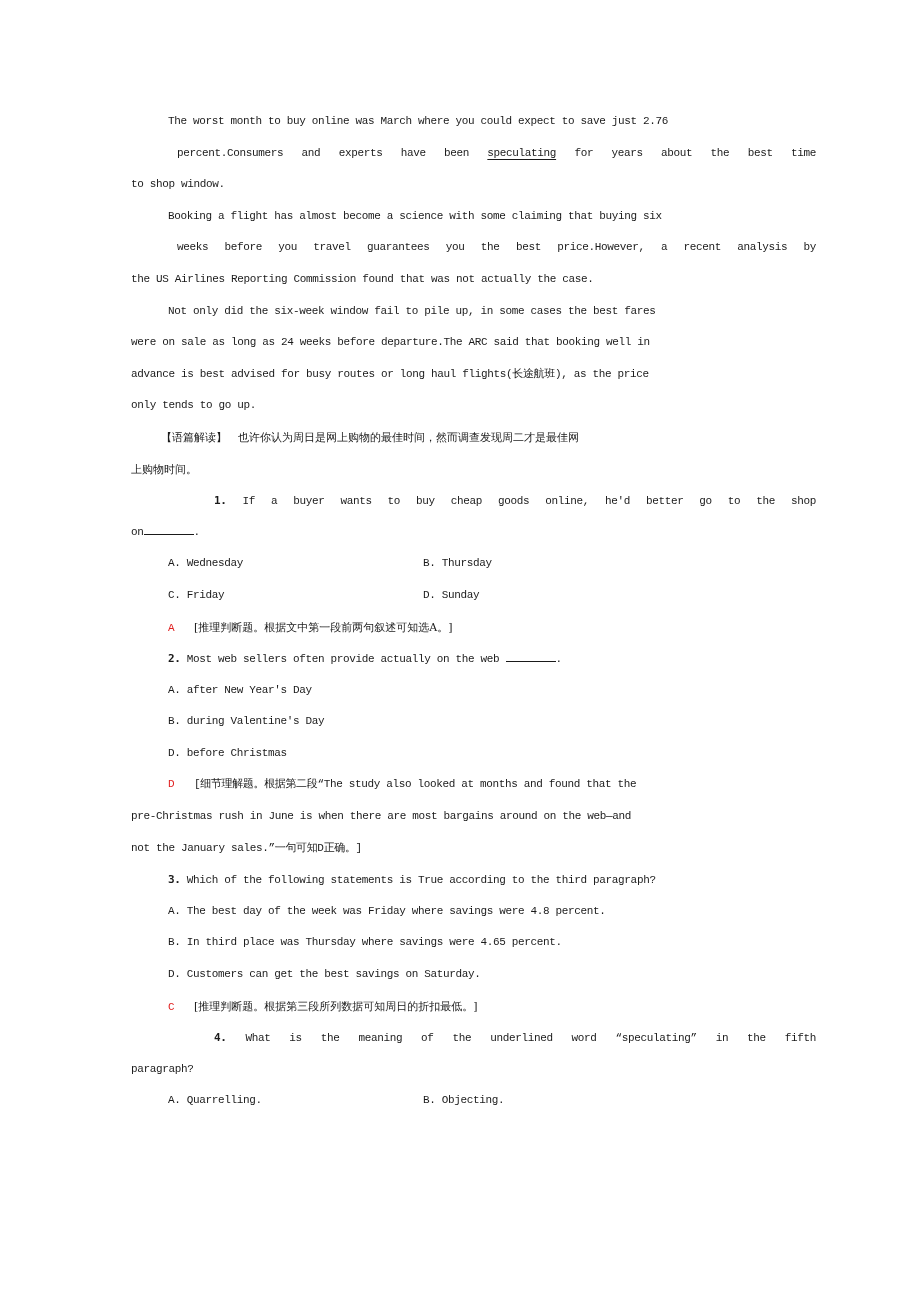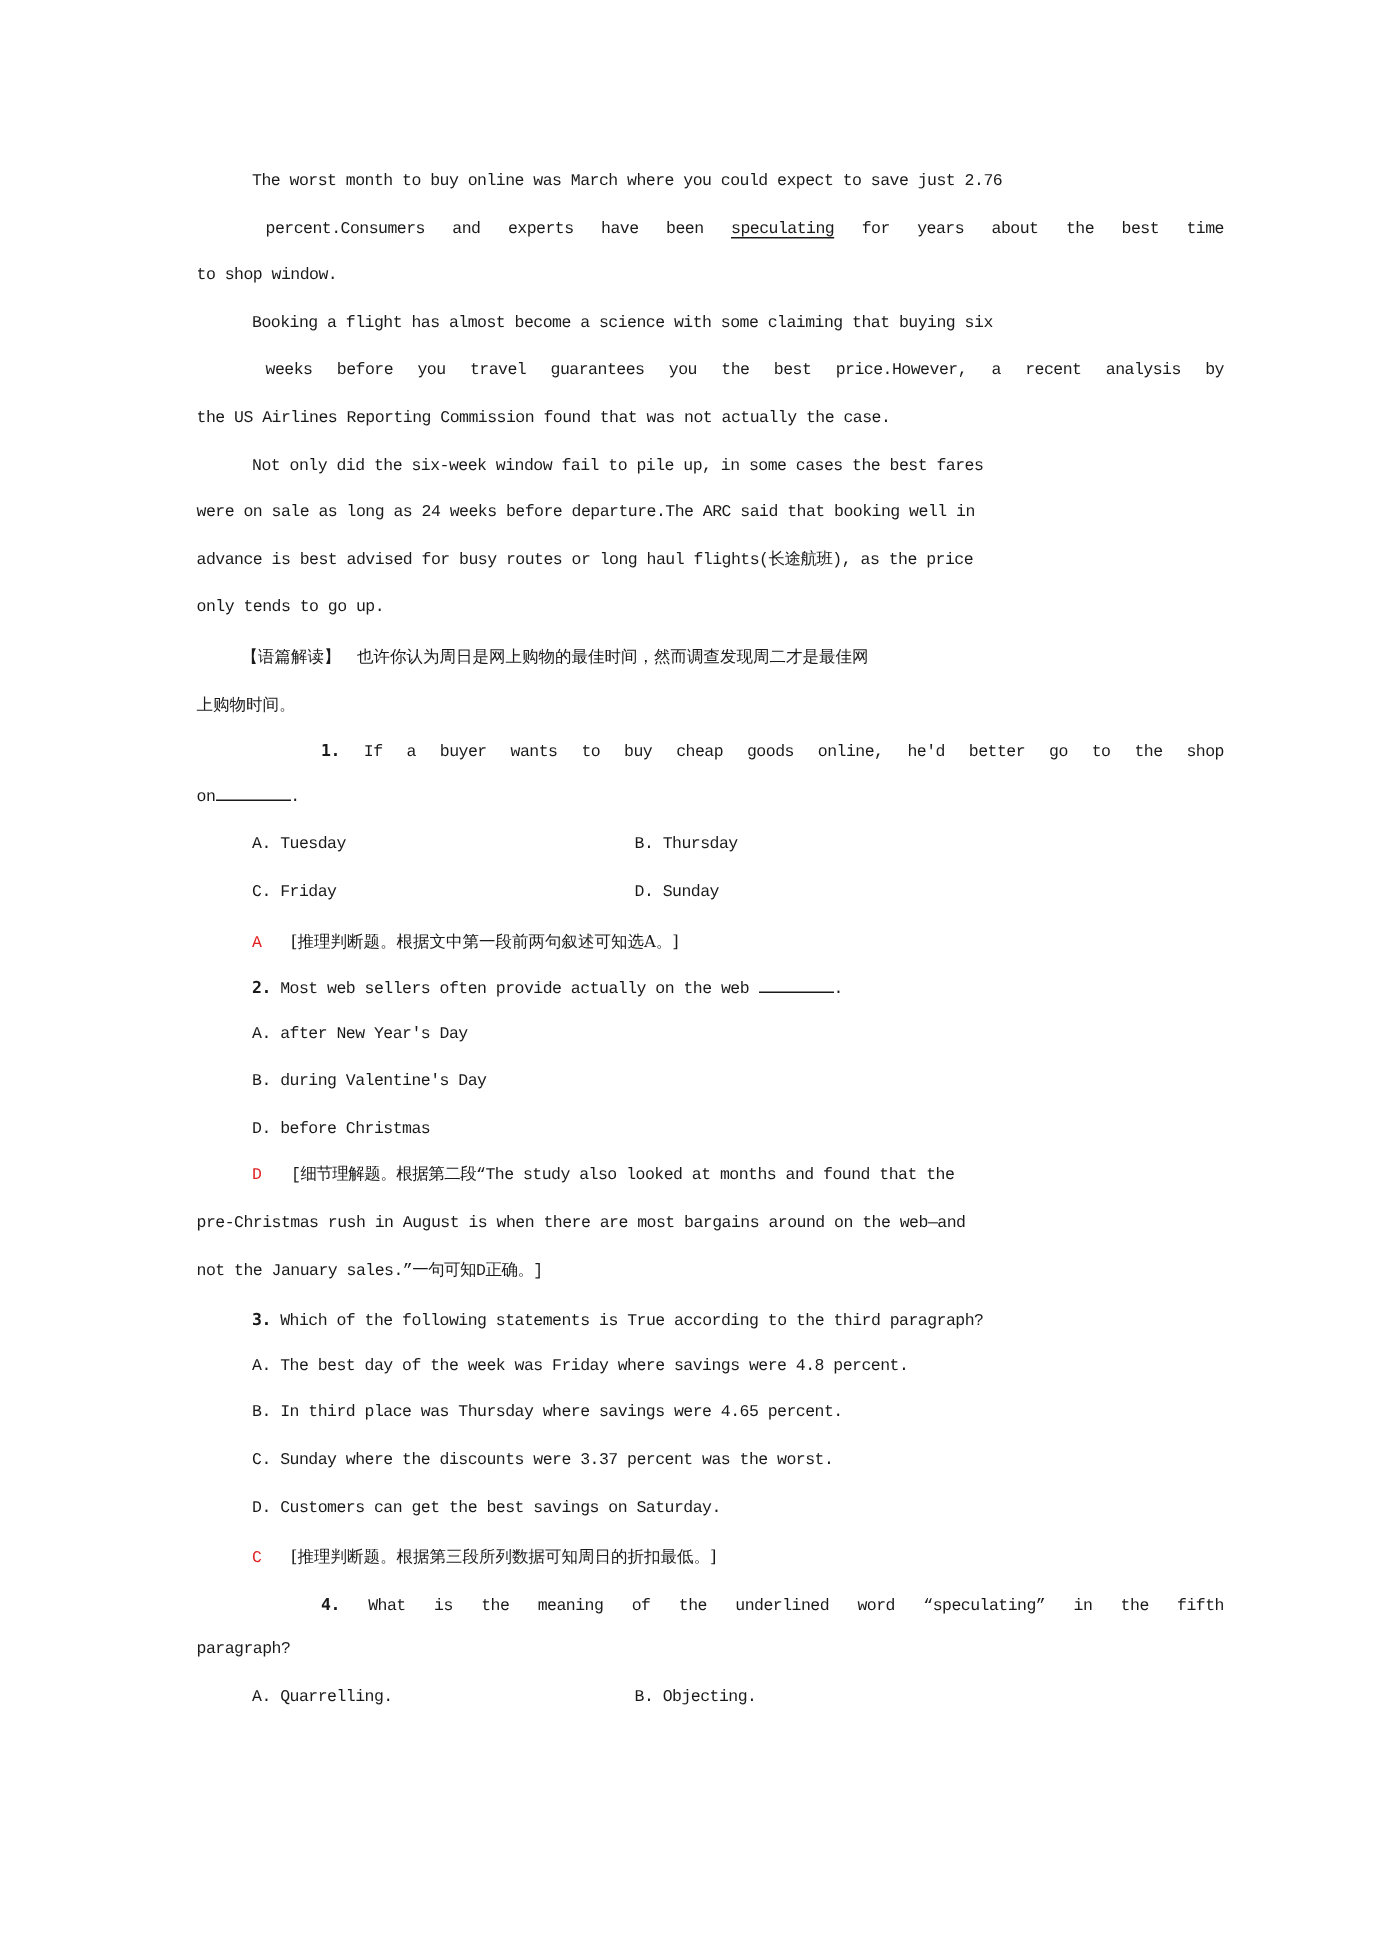--- a/index.html
+++ b/index.html
@@ -37,41 +37,40 @@
   <div class="line">were on sale as long as 24 weeks before departure.The ARC said that booking well in</div>
   <div class="line">advance is best advised for busy routes or long haul flights(长途航班), as the price</div>
   <div class="line">only tends to go up.</div>
 
   <div class="line indent cn" style="padding-left:30px;"><span>【语篇解读】</span><span>　也许你认为周日是网上购物的最佳时间，然而调查发现周二才是最佳网</span></div>
   <div class="line cn">上购物时间。</div>
 
   <div class="line indent justify"><span class="qnum">1.</span><span> If a buyer wants to buy cheap goods online, he'd better go to the shop</span></div>
   <div class="line"><span>on</span><span class="blank"></span><span>.</span></div>
   <div class="line indent opt-row">
-      <span class="opt">A. Tuesday</span>
+      <span class="opt">A. Wednesday</span>
       <span class="opt">B. Thursday</span>
     </div>
   <div class="line indent opt-row">
       <span class="opt">C. Friday</span>
       <span class="opt">D. Sunday</span>
     </div>
   <div class="line indent"><span class="ans">A</span><span class="cn">[推理判断题。根据文中第一段前两句叙述可知选A。]</span></div>
 
   <div class="line indent"><span class="qnum">2.</span><span> Most web sellers often provide actually on the web </span><span class="blank"></span><span>.</span></div>
   <div class="line indent">A. after New Year's Day</div>
   <div class="line indent">B. during Valentine's Day</div>
   <div class="line indent">D. before Christmas</div>
   <div class="line indent"><span class="ans">D</span><span>[细节理解题。根据第二段“The study also looked at months and found that the</span></div>
-  <div class="line">pre-Christmas rush in August is when there are most bargains around on the web—and</div>
+  <div class="line">pre-Christmas rush in June is when there are most bargains around on the web—and</div>
   <div class="line">not the January sales.”一句可知D正确。]</div>
 
   <div class="line indent"><span class="qnum">3.</span><span> Which of the following statements is True according to the third paragraph?</span></div>
   <div class="line indent">A. The best day of the week was Friday where savings were 4.8 percent.</div>
   <div class="line indent">B. In third place was Thursday where savings were 4.65 percent.</div>
-  <div class="line indent">C. Sunday where the discounts were 3.37 percent was the worst.</div>
   <div class="line indent">D. Customers can get the best savings on Saturday.</div>
   <div class="line indent"><span class="ans">C</span><span class="cn">[推理判断题。根据第三段所列数据可知周日的折扣最低。]</span></div>
 
   <div class="line indent justify"><span class="qnum">4.</span><span> What is the meaning of the underlined word “speculating” in the fifth</span></div>
   <div class="line">paragraph?</div>
   <div class="line indent opt-row">
       <span class="opt">A. Quarrelling.</span>
       <span class="opt">B. Objecting.</span>
     </div>
 

